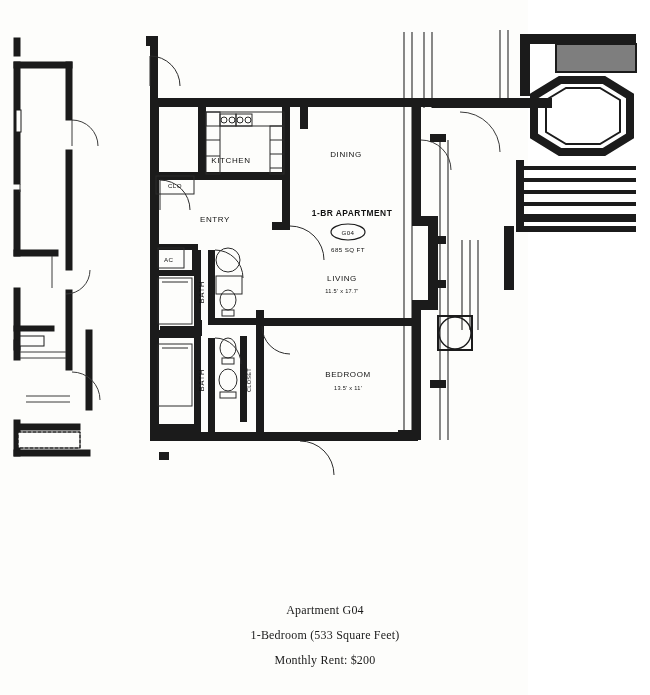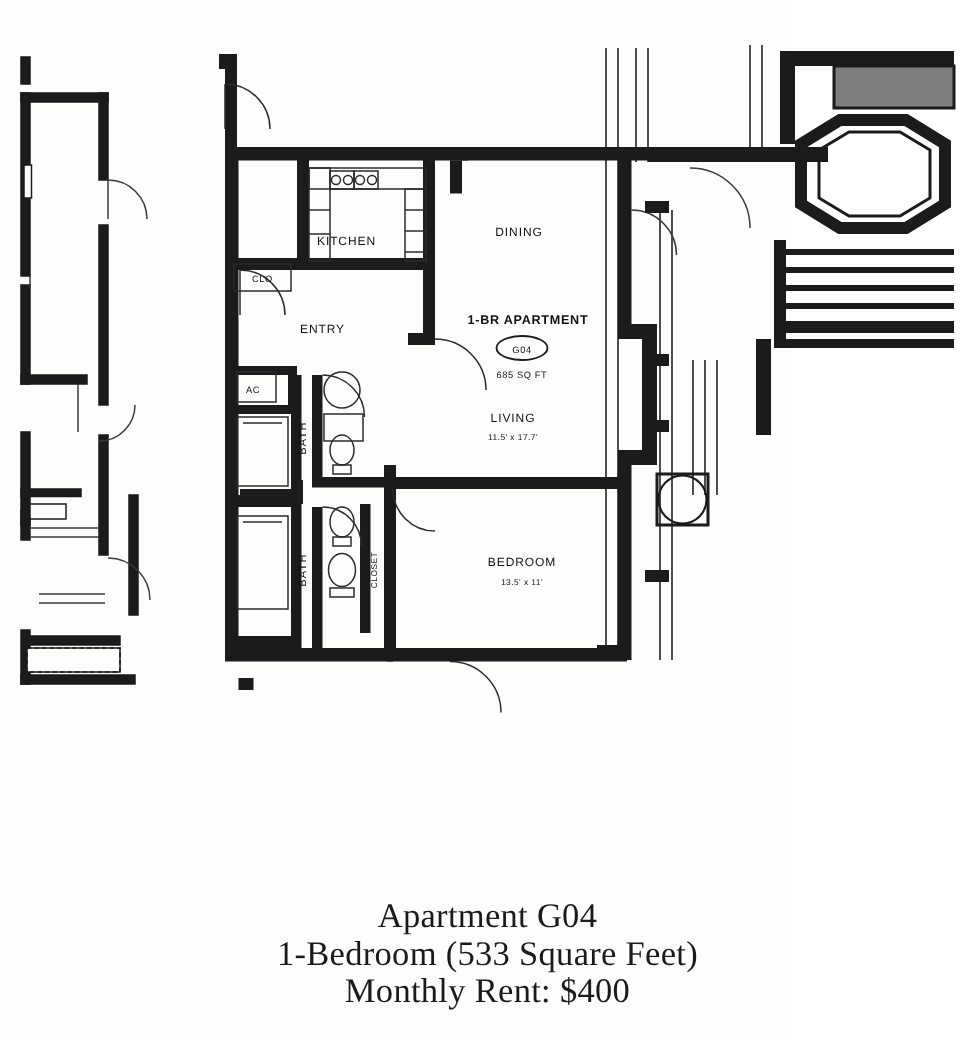--- a/index.html
+++ b/index.html
@@ -31,21 +31,21 @@
   #caption {
     position: absolute;
     left: 0;
     top: 598px;
     width: 650px;
     text-align: center;
     font-family: "Liberation Serif", serif;
     color: #1a1a1a;
   }
   #caption div {
-    font-size: 23px;
+    font-size: 12px;
     line-height: 25px;
     letter-spacing: 0.2px;
   }
   svg text {
     font-family: "Liberation Sans", sans-serif;
     fill: #111;
   }
   .lbl {
     font-size: 8px;
     letter-spacing: 0.6px;
@@ -289,16 +289,16 @@
         <text class="lbl-sm" x="348" y="235" text-anchor="middle">G04</text>
         <text class="lbl-sm" x="348" y="252" text-anchor="middle">685 SQ FT</text>
       </g>
 
     </svg>
   </div>
 
   <div id="caption">
     <div>Apartment G04</div>
     <div>1-Bedroom (533 Square Feet)</div>
-    <div>Monthly Rent: $400</div>
+    <div>Monthly Rent: $200</div>
   </div>
 
 </div>
 
 </body></html>

